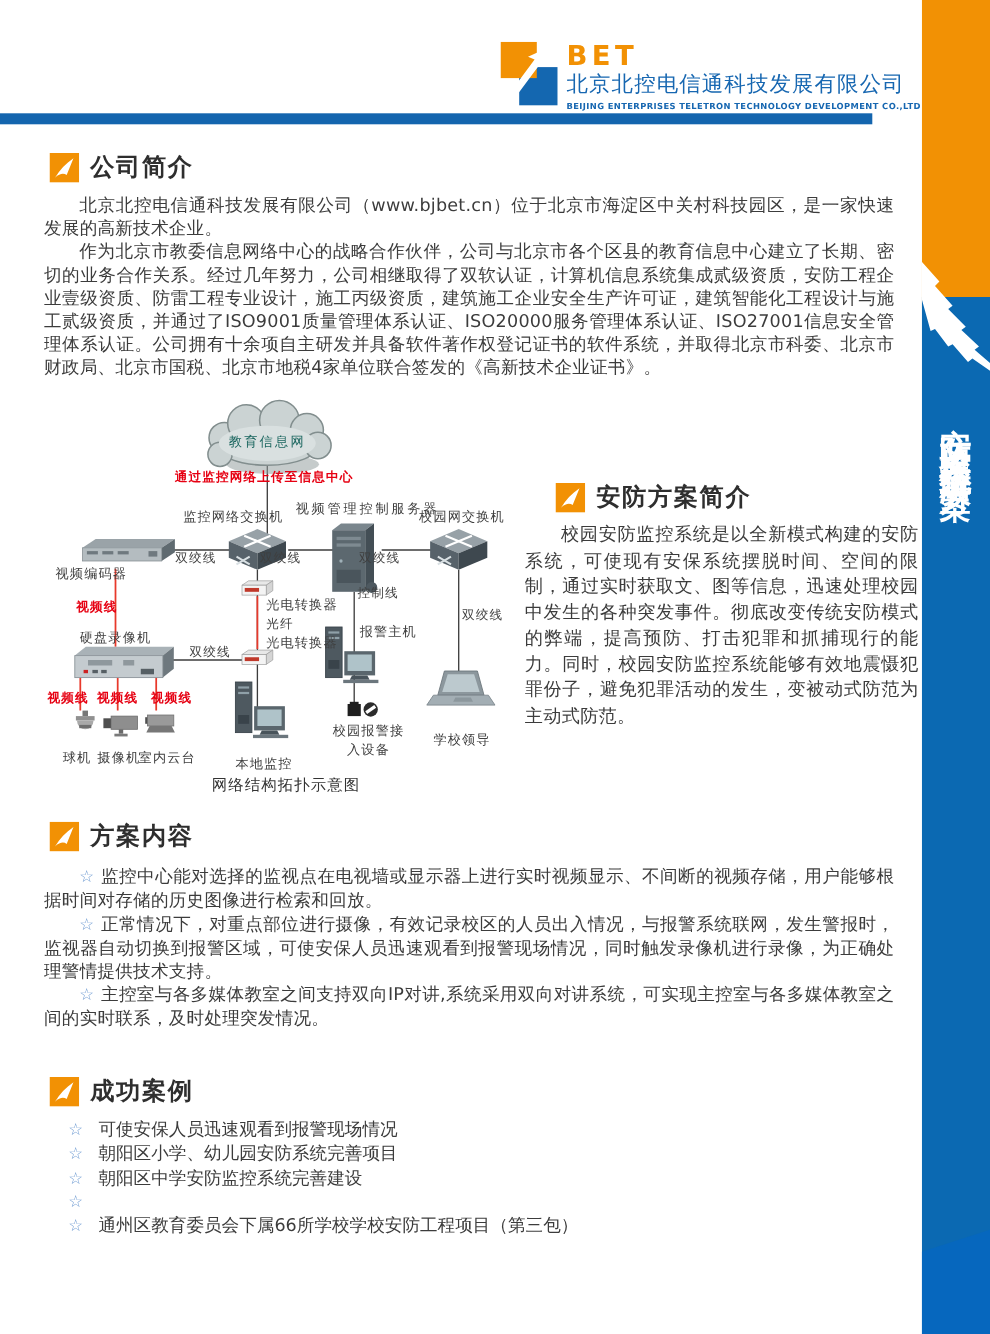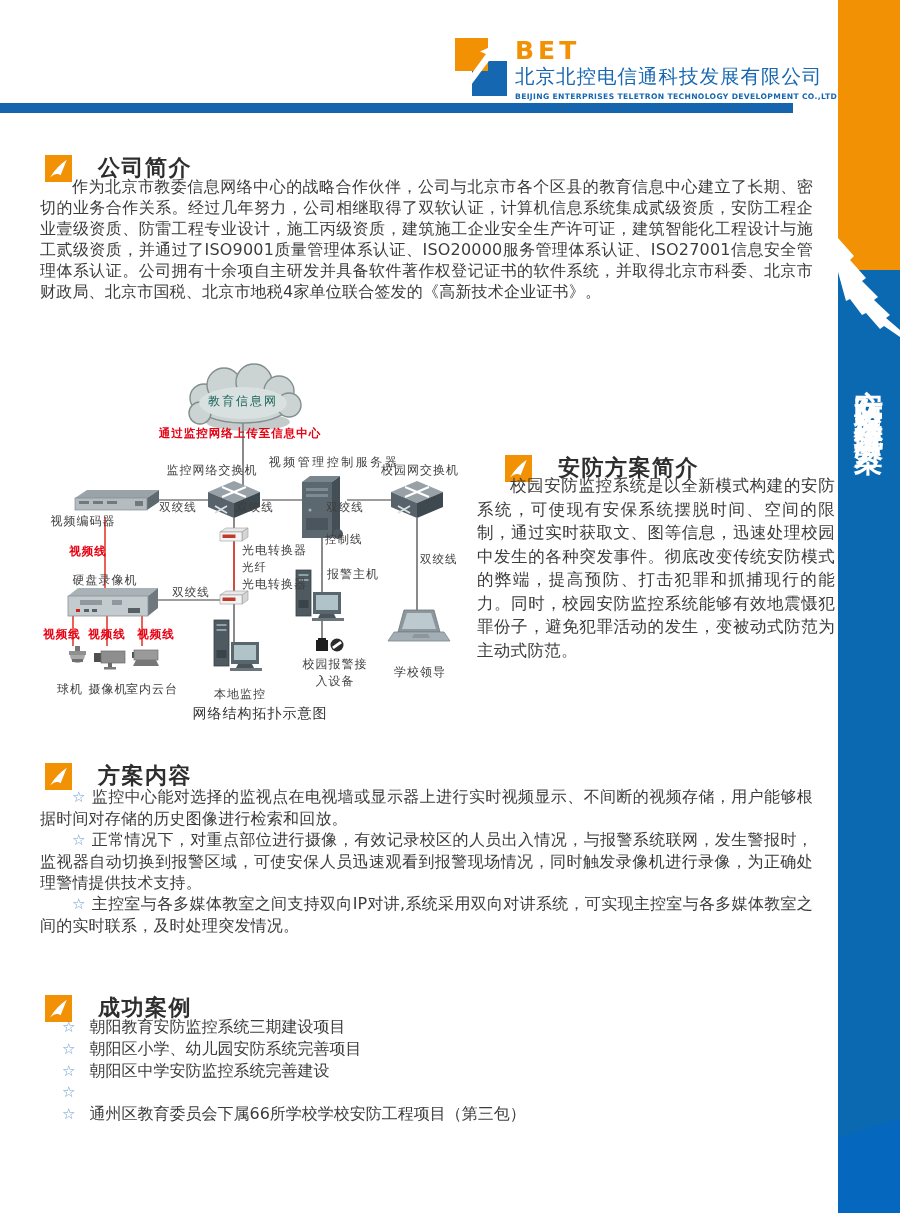--- a/index.html
+++ b/index.html
@@ -18,21 +18,21 @@
   .sidebar{position:absolute;right:0;top:0;width:62px;height:1213px;}
   .sidebar svg{display:block;}
   .v-title{
     position:absolute;top:366px;left:50%;transform:translateX(-50%);
     writing-mode:vertical-rl;text-orientation:upright;
     color:#fff;font-size:29px;font-weight:bold;letter-spacing:6px;white-space:nowrap;
   }
   
   .sec-head{position:absolute;display:flex;align-items:center;gap:10px;}
   .sec-head .ic{width:27px;height:27px;flex:0 0 auto;}
-  .sec-head h2{margin:16px;font-size:22px;font-weight:bold;color:#2e2e2e;letter-spacing:1.5px;white-space:nowrap;}
+  .sec-head h2{margin:0;font-size:22px;font-weight:bold;color:#2e2e2e;letter-spacing:1.5px;white-space:nowrap;}
   
   .text-block{position:absolute;text-align:justify;}
   .text-block p{margin:0;text-indent:2em;}
   .intro{left:40px;top:176px;width:773px;font-size:16px;line-height:21px;letter-spacing:0.2px;}
   .sol-intro{left:477px;top:474px;width:358px;font-size:16.5px;line-height:23.5px;letter-spacing:0.3px;}
   .content-items{left:40px;top:786px;width:773px;font-size:16px;line-height:21px;letter-spacing:0.2px;}
   .star{color:#6E9BD2;margin-right:6px;font-size:15px;text-indent:0;}
   .cases{position:absolute;left:62px;top:1016px;font-size:16px;line-height:21px;}
   .case-row{display:flex;gap:8px;align-items:baseline;}
   
@@ -71,20 +71,21 @@
 <div class="blue-bar"></div>
 
 <div class="sec-head" style="left:45px;top:137px;">
   <svg class="ic" viewBox="0 0 27 27">
     <rect width="27" height="27" fill="#F29104"></rect>
     <path d="M5,22.5 C9.5,18.5 13,18.2 15.6,20.2 L21.8,4.8 C14.8,9.6 9.2,15.6 5,22.5 Z" fill="#fff"></path>
   </svg>
   <h2>公司简介</h2>
 </div>
 <div class="text-block intro">
+  <p>北京北控电信通科技发展有限公司（www.bjbet.cn）位于北京市海淀区中关村科技园区，是一家快速发展的高新技术企业。</p>
   <p>作为北京市教委信息网络中心的战略合作伙伴，公司与北京市各个区县的教育信息中心建立了长期、密切的业务合作关系。经过几年努力，公司相继取得了双软认证，计算机信息系统集成贰级资质，安防工程企业壹级资质、防雷工程专业设计，施工丙级资质，建筑施工企业安全生产许可证，建筑智能化工程设计与施工贰级资质，并通过了ISO9001质量管理体系认证、ISO20000服务管理体系认证、ISO27001信息安全管理体系认证。公司拥有十余项自主研发并具备软件著作权登记证书的软件系统，并取得北京市科委、北京市财政局、北京市国税、北京市地税4家单位联合签发的《高新技术企业证书》。</p>
 </div>
 
 <svg class="diagram" viewBox="0 0 435 372">
   <defs>
     <g id="sw">
       <polygon points="0,11 26,0 52,11 26,22" fill="#97A1A7"></polygon>
       <polygon points="0,11 0,26 26,37 26,22" fill="#57626A"></polygon>
       <polygon points="52,11 52,26 26,37 26,22" fill="#3E484F"></polygon>
       <line x1="14" y1="6" x2="38" y2="16" stroke="#fff" stroke-width="2"></line>
@@ -266,21 +267,21 @@
 <div class="sec-head" style="left:45px;top:977px;">
   <svg class="ic" viewBox="0 0 27 27">
     <rect width="27" height="27" fill="#F29104"></rect>
     <path d="M5,22.5 C9.5,18.5 13,18.2 15.6,20.2 L21.8,4.8 C14.8,9.6 9.2,15.6 5,22.5 Z" fill="#fff"></path>
   </svg>
   <h2>成功案例</h2>
 </div>
 <div class="cases">
   <div class="case-row">
       <span class="star">☆</span>
-      <span>朝阳教育安防监控系统三期建设项目</span>
+      <span>可使安保人员迅速观看到报警现场情况</span>
     </div>
   <div class="case-row">
       <span class="star">☆</span>
       <span>朝阳区小学、幼儿园安防系统完善项目</span>
     </div>
   <div class="case-row">
       <span class="star">☆</span>
       <span>朝阳区中学安防监控系统完善建设</span>
     </div>
   <div class="case-row">

